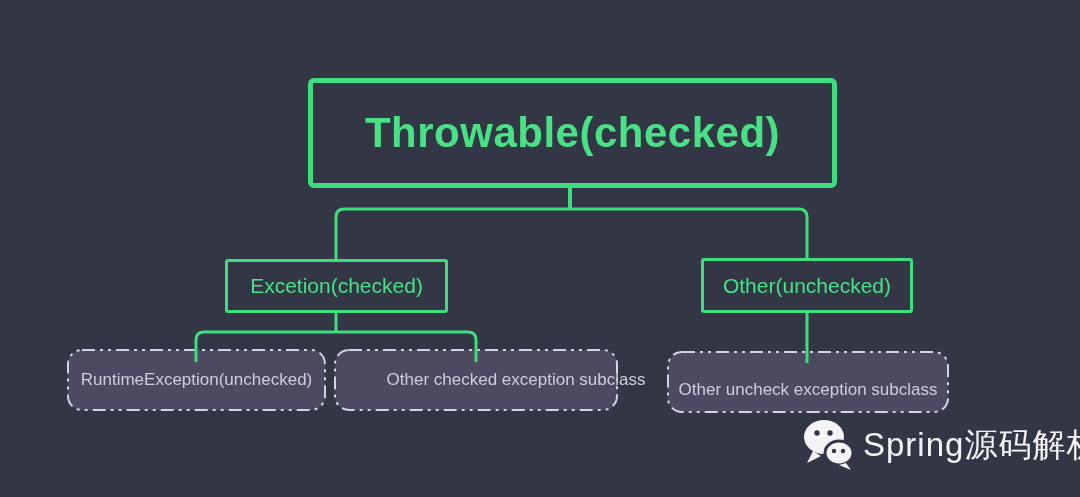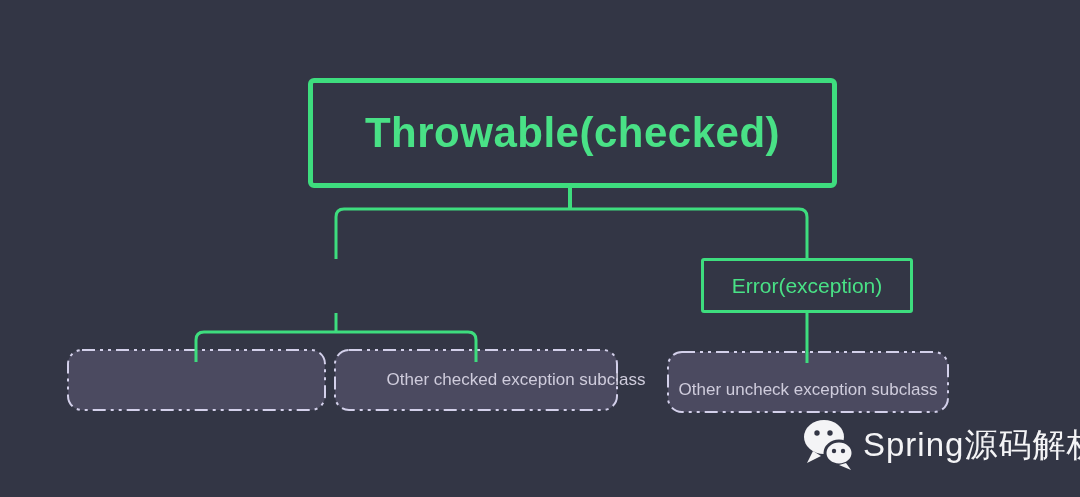--- a/index.html
+++ b/index.html
@@ -95,24 +95,28 @@
       <path d="M336 313 V332" stroke-width="3"></path>
       <path d="M196 362 V340 Q196 332 204 332 H468 Q476 332 476 340 V362" stroke-width="3"></path>
       <path d="M807 313 V363" stroke-width="3"></path>
     </g>
   </svg>
 
   <div class="node root-node">
     <span class="lbl">Throwable(checked)</span>
   </div>
 
+  <div class="node mid-node" id="node-exception">
+    <span class="lbl">Excetion(checked)</span>
+  </div>
   <div class="node mid-node" id="node-error">
-    <span class="lbl">Error(exception)</span>
+    <span class="lbl">Other(unchecked)</span>
   </div>
 
+  <div class="leaf-label" id="leaf-1">RuntimeException(unchecked)</div>
   <div class="leaf-label" id="leaf-2">Other checked exception subclass</div>
   <div class="leaf-label" id="leaf-3">Other uncheck exception subclass</div>
 
   <div class="footer">
     <svg width="52" height="52" viewBox="0 0 52 52">
       <g fill="#f4f4f6">
         <ellipse cx="22" cy="18" rx="20" ry="17"></ellipse>
         <path d="M11 32 L5 44 L19 37 Z"></path>
         <ellipse cx="37" cy="34" rx="14" ry="12" stroke="#333645" stroke-width="3"></ellipse>
         <path d="M44 44 L49 51 L37 46 Z"></path>

